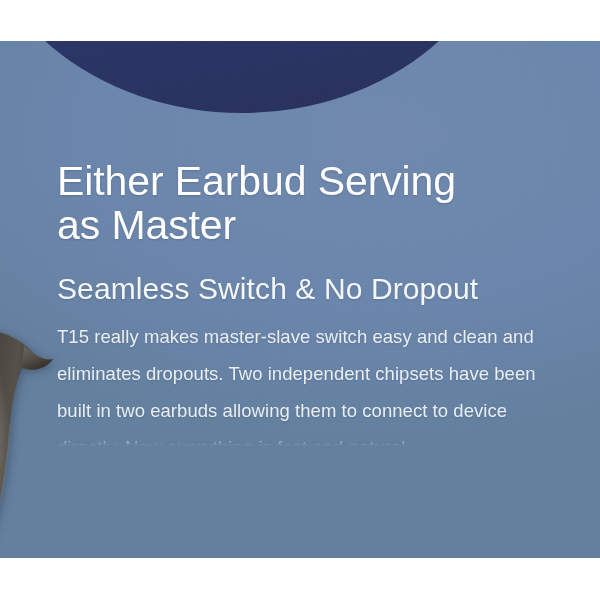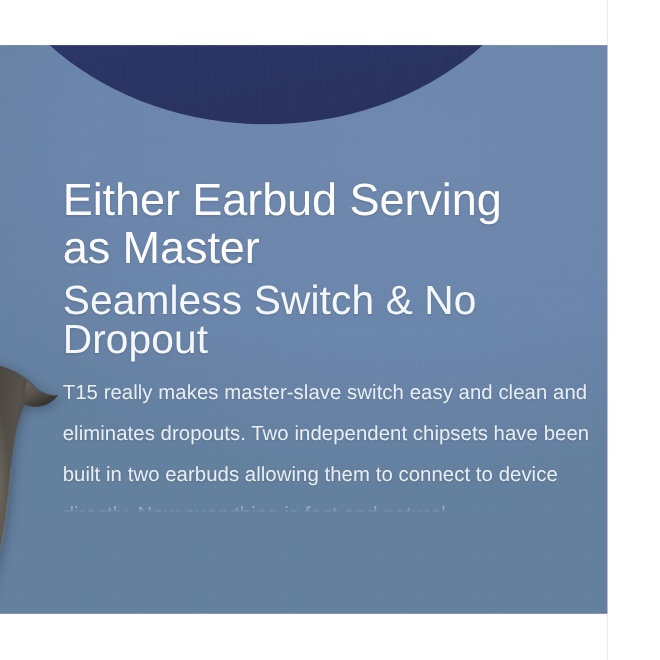--- a/index.html
+++ b/index.html
@@ -9,21 +9,21 @@
     background: #ffffff;
   }
   body {
     font-family: "Liberation Sans", sans-serif;
     -webkit-font-smoothing: antialiased;
   }
 
   
   #promo-stage {
     position: relative;
-    width: 552px;
+    width: 600px;
     height: 600px;
     overflow: hidden;
     background: #ec4899;
   }
 
   
   .banner {
     position: absolute;
     left: 0;
     top: 41px;
@@ -81,23 +81,23 @@
     color: #fdfdfd;
     font-size: 41px;
     line-height: 44px;
     font-weight: 400;
     letter-spacing: -0.1px;
     text-shadow: 0 1px 2px rgba(20,30,50,.18);
     white-space: pre-line;
   }
 
   .subhead {
-    margin: 8px 0 0 0;
+    margin: 24px 0 0 0;
     color: #f4f6f8;
-    font-size: 37px;
+    font-size: 30px;
     line-height: 36px;
     font-weight: 300;
     letter-spacing: 0.1px;
     text-shadow: 0 1px 2px rgba(20,30,50,.16);
   }
 
   
   .body-clip {
     position: relative;
     margin-top: 11px;

